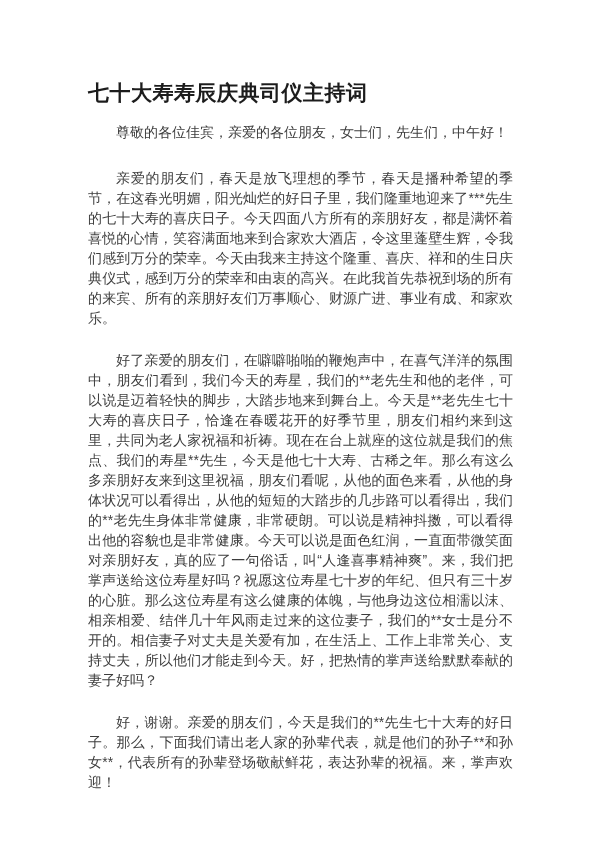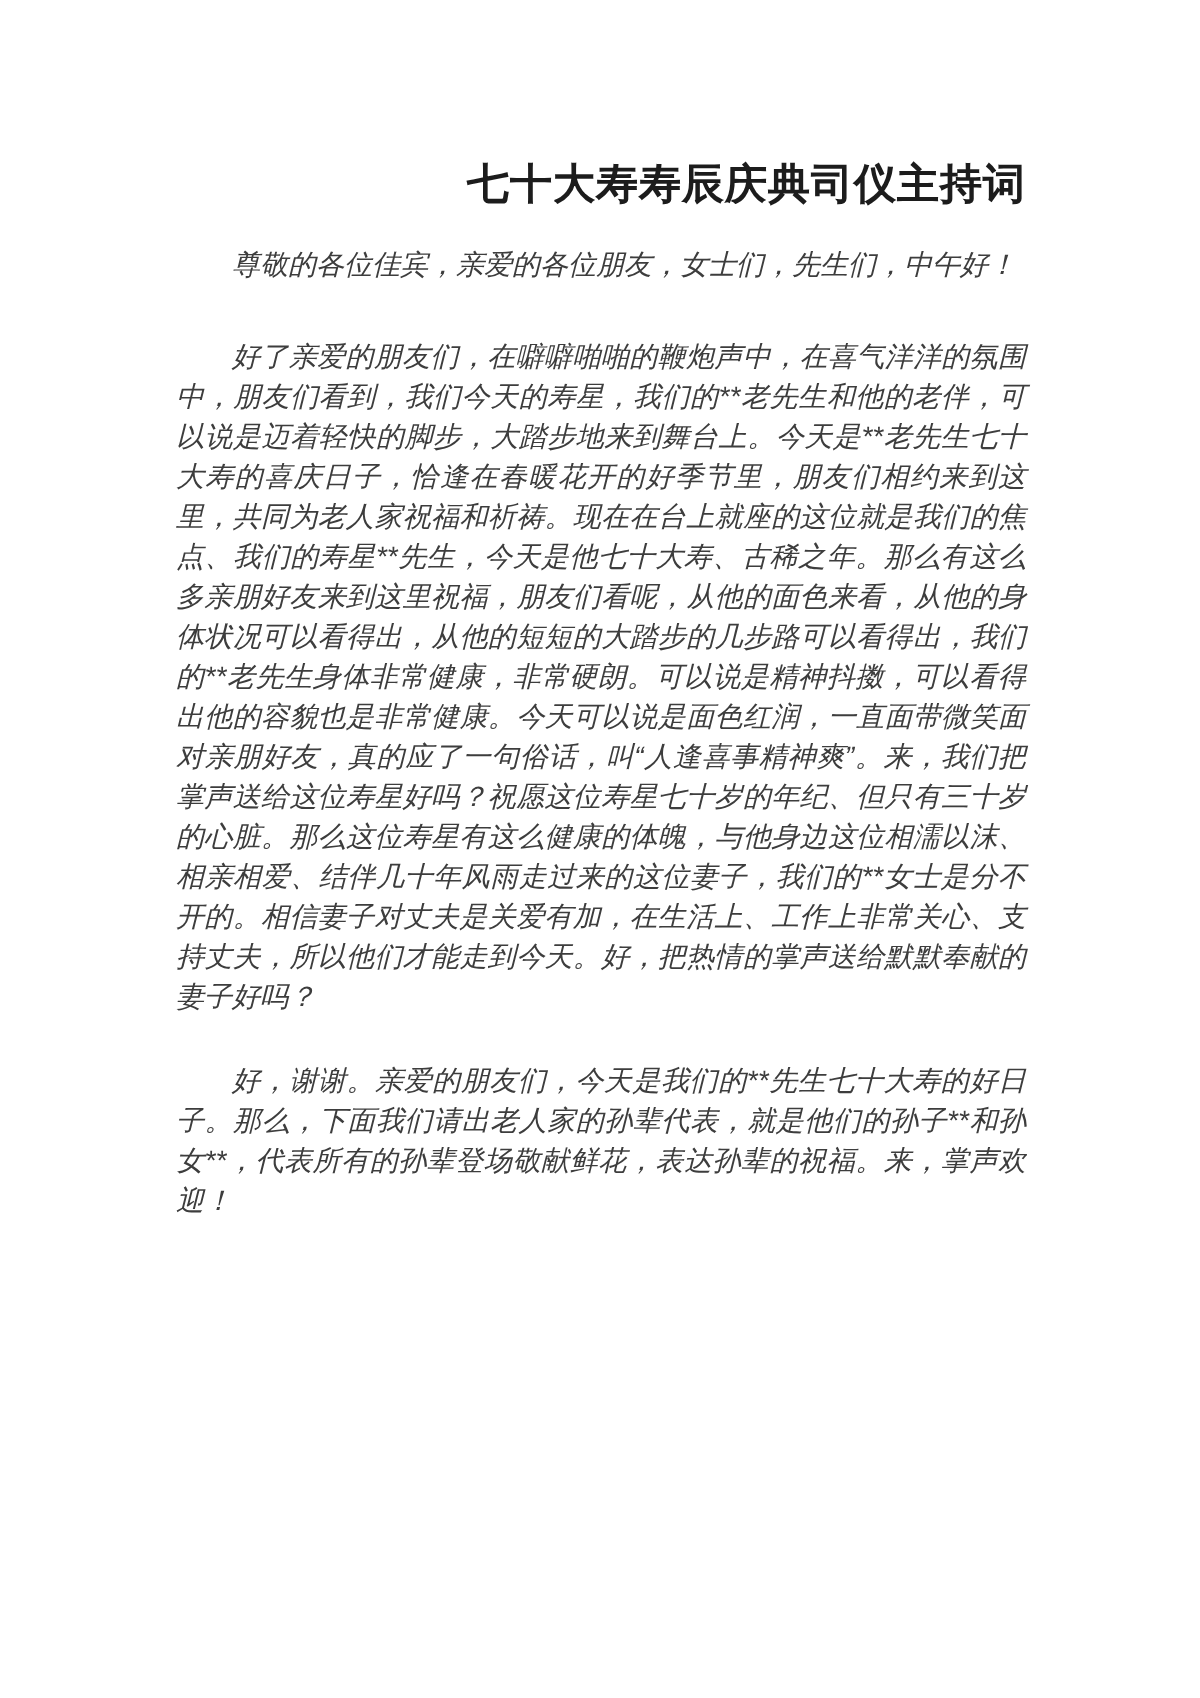--- a/index.html
+++ b/index.html
@@ -18,47 +18,47 @@
     width: 600px;
     height: 849px;
     background: #ffffff;
     padding: 78px 87px 0 88px;
   }
   .doc-title {
     margin: 0;
     font-size: 21px;
     line-height: 30px;
     font-weight: 700;
-    text-align: right;
+    text-align: left;
     color: #1c1c1c;
     letter-spacing: 0.5px;
   }
   .doc-body {
     color: #3d3d3d;
     font-size: 14px;
     line-height: 20px;
     text-align: justify;
     text-justify: inter-ideograph;
   }
   .doc-body p {
     margin: 0 0 22px 0;
     text-indent: 2em;
     word-break: break-all;
-    font-style: italic;
   }
   .greeting {
     margin: 14px 0 26px 0 !important;
   }
   .para-last {
     margin-top: 6px !important;
   }
 </style>
 </head>
 <body>
 
 <div class="page">
   <h1 class="doc-title">七十大寿寿辰庆典司仪主持词</h1>
   <div class="doc-body">
     <p class="greeting">尊敬的各位佳宾，亲爱的各位朋友，女士们，先生们，中午好！</p>
+    <p class="para">亲爱的朋友们，春天是放飞理想的季节，春天是播种希望的季节，在这春光明媚，阳光灿烂的好日子里，我们隆重地迎来了***先生的七十大寿的喜庆日子。今天四面八方所有的亲朋好友，都是满怀着喜悦的心情，笑容满面地来到合家欢大酒店，令这里蓬壁生辉，令我们感到万分的荣幸。今天由我来主持这个隆重、喜庆、祥和的生日庆典仪式，感到万分的荣幸和由衷的高兴。在此我首先恭祝到场的所有的来宾、所有的亲朋好友们万事顺心、财源广进、事业有成、和家欢乐。</p>
     <p class="para">好了亲爱的朋友们，在噼噼啪啪的鞭炮声中，在喜气洋洋的氛围中，朋友们看到，我们今天的寿星，我们的**老先生和他的老伴，可以说是迈着轻快的脚步，大踏步地来到舞台上。今天是**老先生七十大寿的喜庆日子，恰逢在春暖花开的好季节里，朋友们相约来到这里，共同为老人家祝福和祈祷。现在在台上就座的这位就是我们的焦点、我们的寿星**先生，今天是他七十大寿、古稀之年。那么有这么多亲朋好友来到这里祝福，朋友们看呢，从他的面色来看，从他的身体状况可以看得出，从他的短短的大踏步的几步路可以看得出，我们的**老先生身体非常健康，非常硬朗。可以说是精神抖擞，可以看得出他的容貌也是非常健康。今天可以说是面色红润，一直面带微笑面对亲朋好友，真的应了一句俗话，叫“人逢喜事精神爽”。来，我们把掌声送给这位寿星好吗？祝愿这位寿星七十岁的年纪、但只有三十岁的心脏。那么这位寿星有这么健康的体魄，与他身边这位相濡以沫、相亲相爱、结伴几十年风雨走过来的这位妻子，我们的**女士是分不开的。相信妻子对丈夫是关爱有加，在生活上、工作上非常关心、支持丈夫，所以他们才能走到今天。好，把热情的掌声送给默默奉献的妻子好吗？</p>
     <p class="para para-last">好，谢谢。亲爱的朋友们，今天是我们的**先生七十大寿的好日子。那么，下面我们请出老人家的孙辈代表，就是他们的孙子**和孙女**，代表所有的孙辈登场敬献鲜花，表达孙辈的祝福。来，掌声欢迎！</p>
   </div>
 </div>
 
 </body></html>

